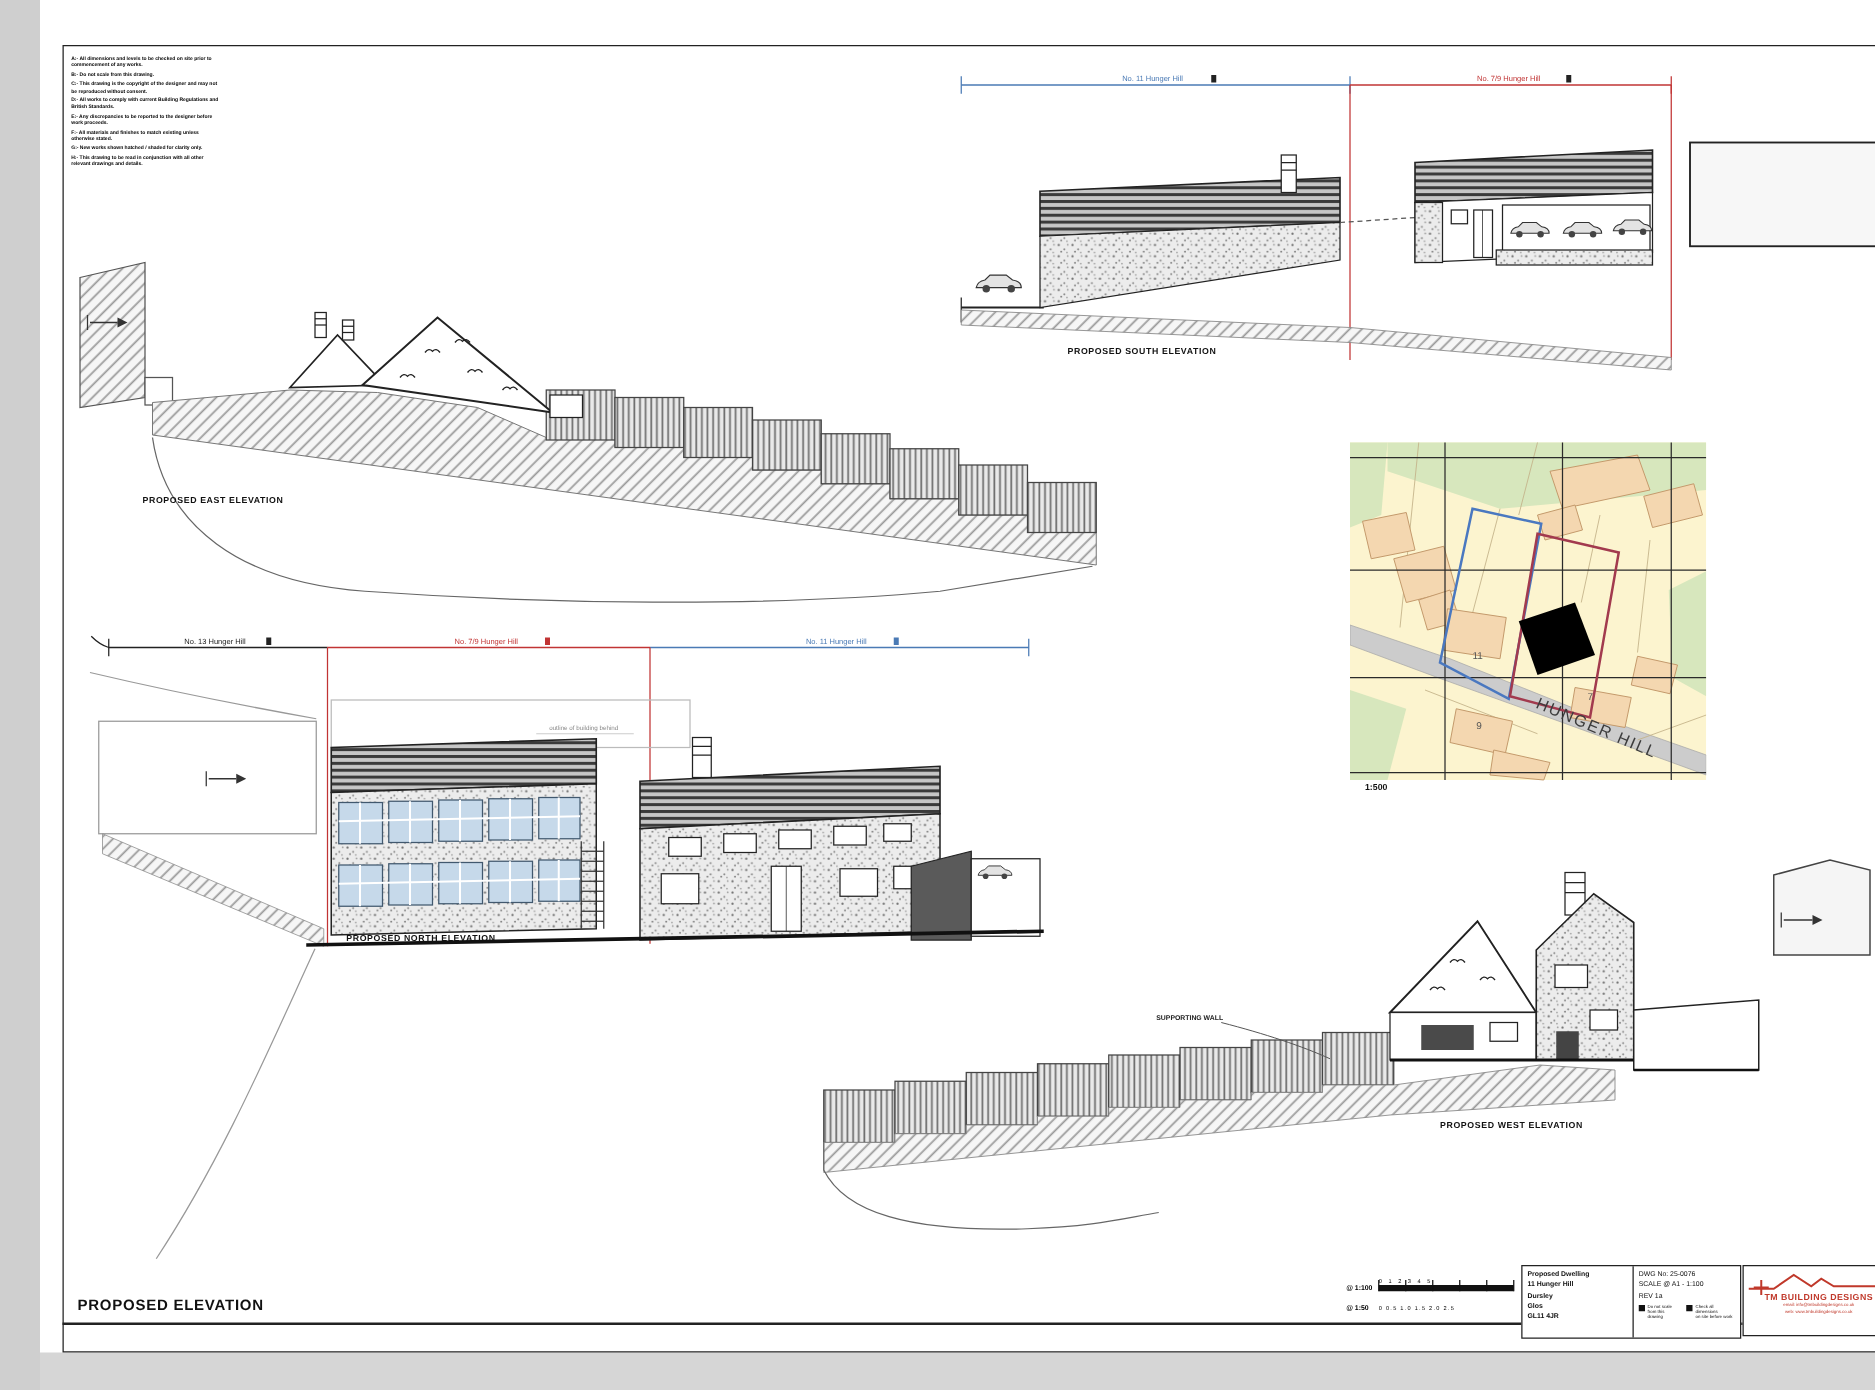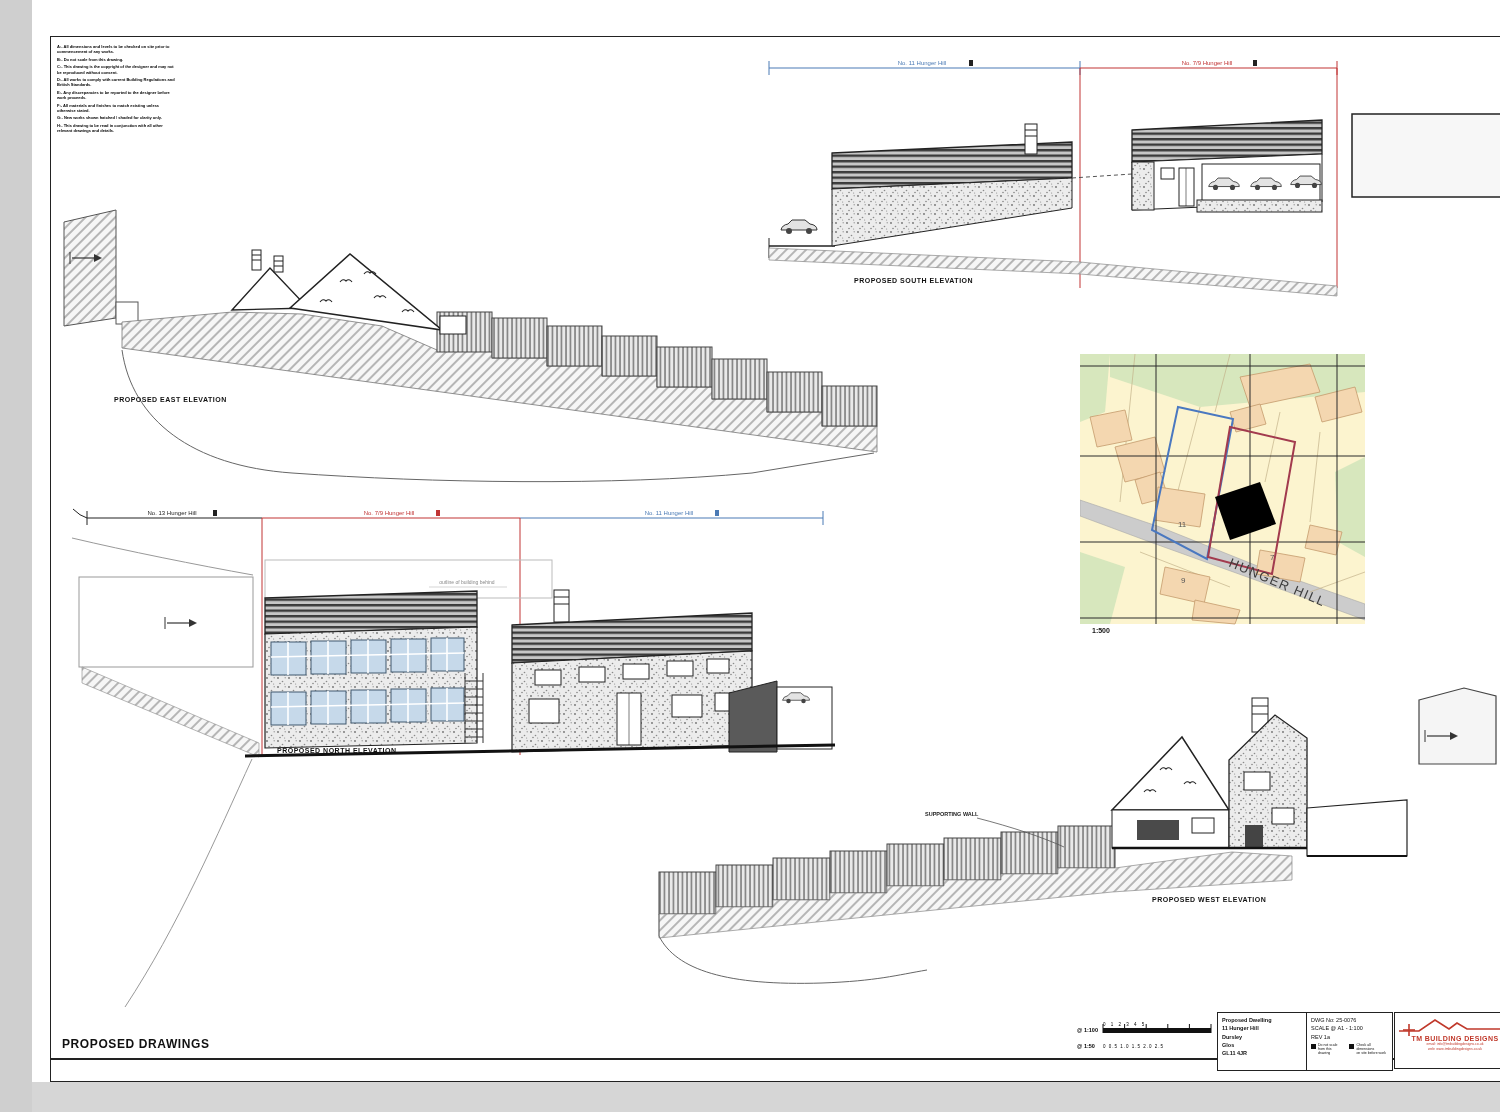--- a/index.html
+++ b/index.html
@@ -378,21 +378,21 @@
     <g>
       <polygon points="787,60 832,48 864,56 864,124 787,124" fill="#f5f5f5" stroke="#444" stroke-width="1.2"></polygon>
       <line x1="795" y1="96" x2="818" y2="96" stroke="#333" stroke-width="1.2"></line>
       <polygon points="818,92 826,96 818,100" fill="#333"></polygon>
       <line x1="793" y1="90" x2="793" y2="102" stroke="#333"></line>
     </g>
     <text x="520" y="262" font-size="7" font-weight="bold" letter-spacing="0.5" fill="#111">PROPOSED WEST ELEVATION</text>
   </svg>
 
   <div class="bottom-line"></div>
-  <div class="sheet-title">PROPOSED DRAWINGS</div>
+  <div class="sheet-title">PROPOSED ELEVATION</div>
 
   <svg class="abs" style="left:1045px;top:1018px" width="138" height="46" viewBox="0 0 138 46">
     <text x="0" y="14" font-size="5.5" font-weight="bold">@ 1:100</text>
     <text x="26" y="8" font-size="4.5" letter-spacing="2">0      1      2      3      4      5</text>
     <rect x="26" y="10" width="108" height="5" fill="#111"></rect>
     <g stroke="#111" stroke-width="1">
       <line x1="26" y1="6" x2="26" y2="15"></line>
         <line x1="47.6" y1="6" x2="47.6" y2="15"></line>
       <line x1="69.2" y1="6" x2="69.2" y2="15"></line>
         <line x1="90.8" y1="6" x2="90.8" y2="15"></line>

